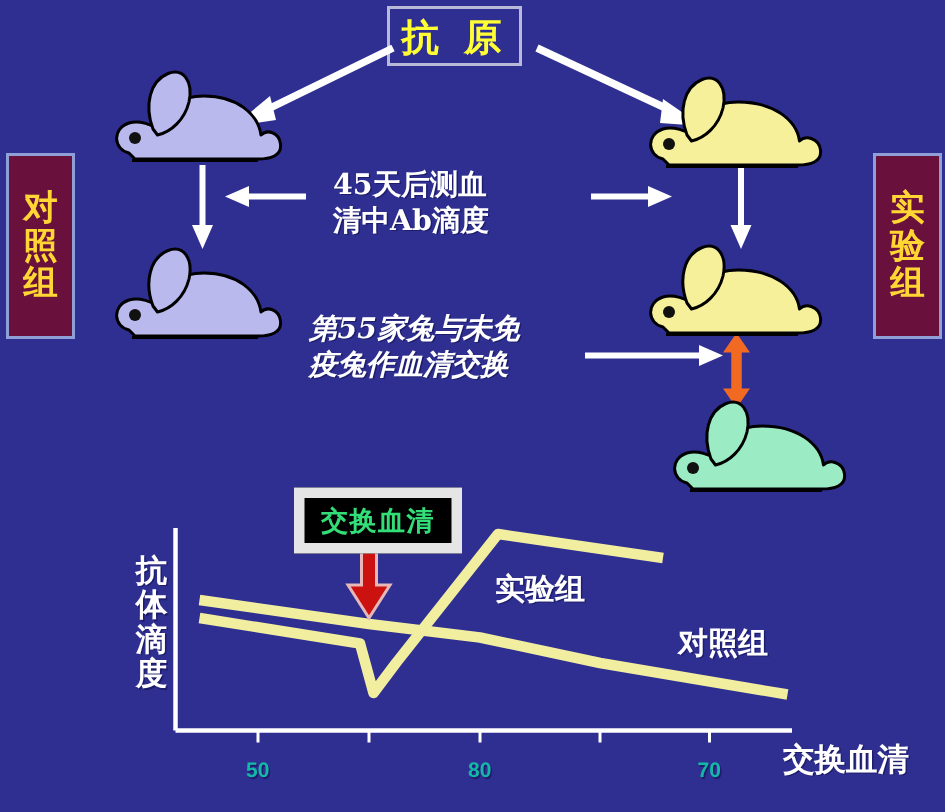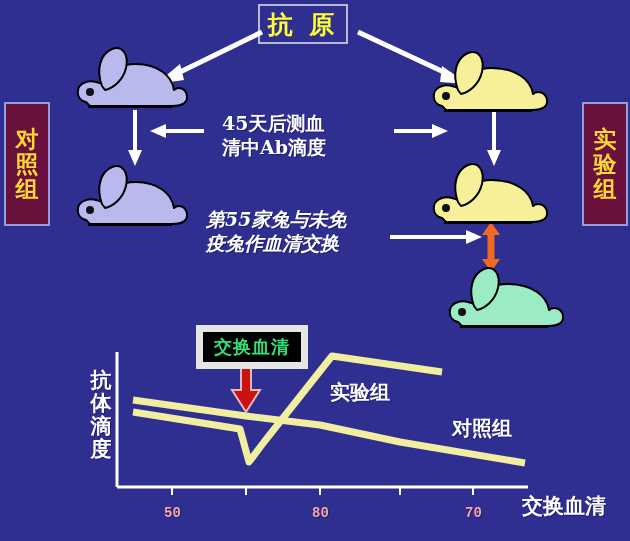--- a/index.html
+++ b/index.html
@@ -62,22 +62,22 @@
     text-shadow:1px 1px 0 #1d1d6b;
   }
   #ylabel{
     left:88px;top:368px;width:26px;font-size:21px;line-height:1.1;
     text-align:center;
   }
   #ylabel span{display:block;}
   #xlabel{left:522px;top:492px;font-size:21px;white-space:nowrap;}
 
   .tick-label{
-    position:absolute;color:#fca5a5;font-weight:700;font-size:14px;
-    font-family:Liberation Mono, monospace;
+    position:absolute;color:#14b8a6;font-weight:700;font-size:14px;
+    font-family:Liberation Sans, sans-serif;
     text-shadow:1px 1px 0 #1d1d6b;
   }
 
   .series-label{
     position:absolute;color:#ffffff;font-weight:700;font-size:20px;
     font-family:"DejaVu Serif","Liberation Serif",serif;
     white-space:nowrap;text-shadow:1px 1px 0 #1d1d6b;
   }
   #lbl-exp{left:330px;top:379px;}
   #lbl-ctl{left:452px;top:415px;}

